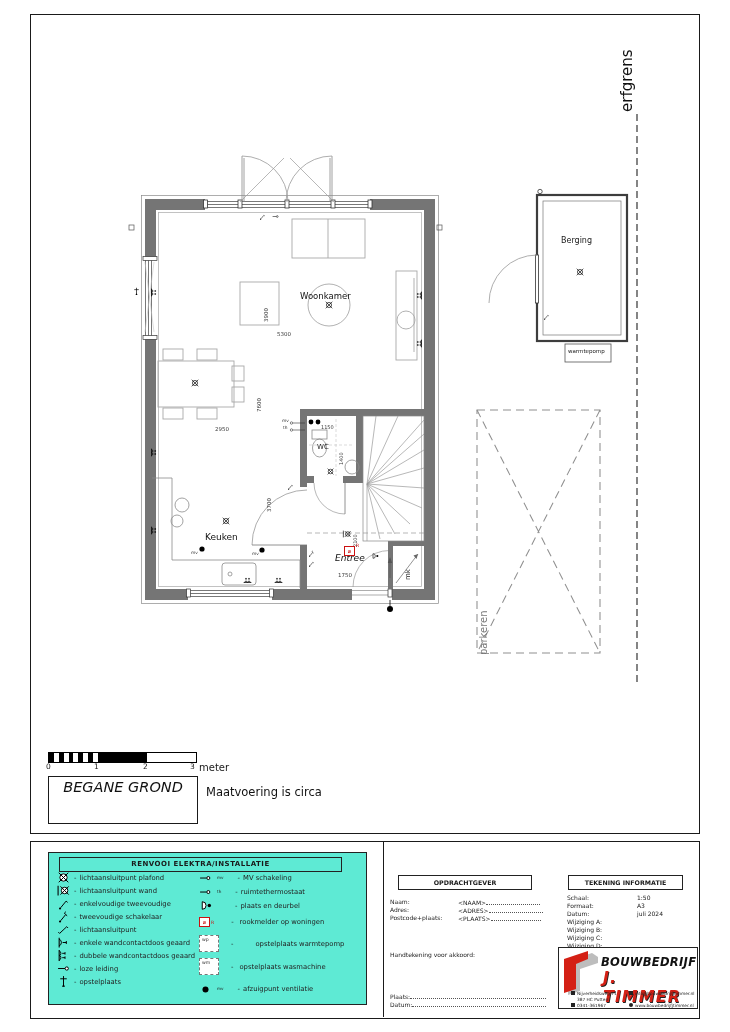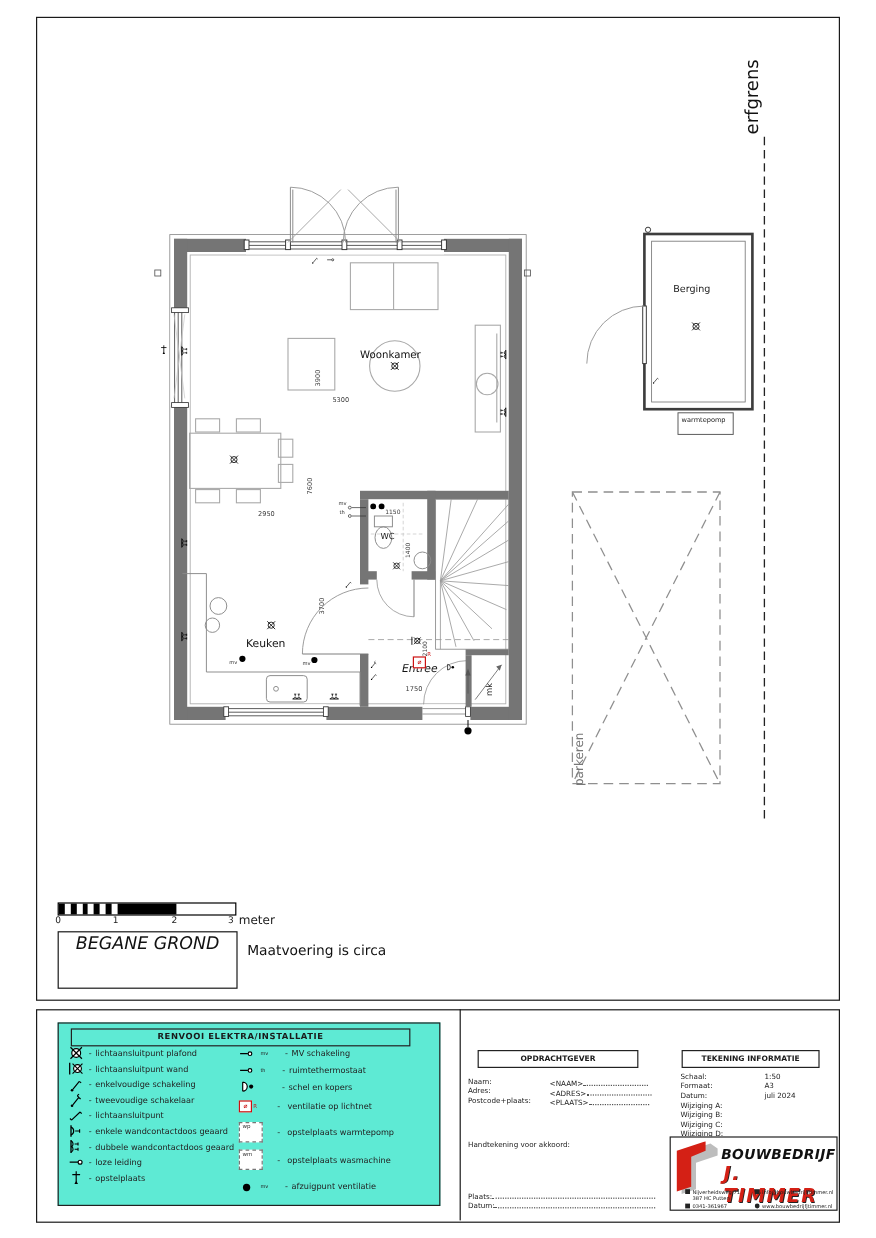--- a/index.html
+++ b/index.html
@@ -354,21 +354,21 @@
             <use href="#g-lampw"></use>
           </svg>
         <span class="sep">-</span>
           <span>lichtaansluitpunt wand</span>
       </div>
       <div class="lrow" style="left:8px;top:44px;">
         <svg class="licon">
             <use href="#g-sw1"></use>
           </svg>
         <span class="sep">-</span>
-          <span>enkelvoudige schakeling</span>
+          <span>enkelvoudige tweevoudige</span>
       </div>
       <div class="lrow" style="left:8px;top:57px;">
         <svg class="licon">
             <use href="#g-sw2"></use>
           </svg>
         <span class="sep">-</span>
           <span>tweevoudige schakelaar</span>
       </div>
       <div class="lrow" style="left:8px;top:70px;">
         <svg class="licon">
@@ -420,32 +420,32 @@
           </svg>
         <span class="supl">th</span>
         <span class="sep" style="margin-left:14px">-</span>
           <span>ruimtethermostaat</span>
       </div>
       <div class="lrow" style="left:150px;top:46px;">
         <svg class="licon">
             <use href="#g-bel"></use>
           </svg>
         <span class="sep" style="margin-left:19px">-</span>
-          <span>schel en kopers</span>
+          <span>plaats en deurbel</span>
       </div>
       <div class="lrow" style="left:150px;top:64px;">
         <span class="rm-box">⌀</span>
         <span class="rm-sup">R</span>
         <span class="sep" style="margin-left:17px">-</span>
-          <span style="margin-left:3px">ventilatie op lichtnet</span>
+          <span style="margin-left:3px">rookmelder op woningen</span>
       </div>
       <div class="lrow" style="left:150px;top:82px;">
         <span class="dashbox">wp</span>
         <span class="sep" style="margin-left:12px">-</span>
-          <span style="margin-left:3px">opstelplaats warmtepomp</span>
+          <span style="margin-left:19px">opstelplaats warmtepomp</span>
       </div>
       <div class="lrow" style="left:150px;top:105px;">
         <span class="dashbox">wm</span>
         <span class="sep" style="margin-left:12px">-</span>
           <span style="margin-left:3px">opstelplaats wasmachine</span>
       </div>
       <div class="lrow" style="left:150px;top:129px;">
         <svg class="licon">
             <use href="#g-afz"></use>
           </svg>

